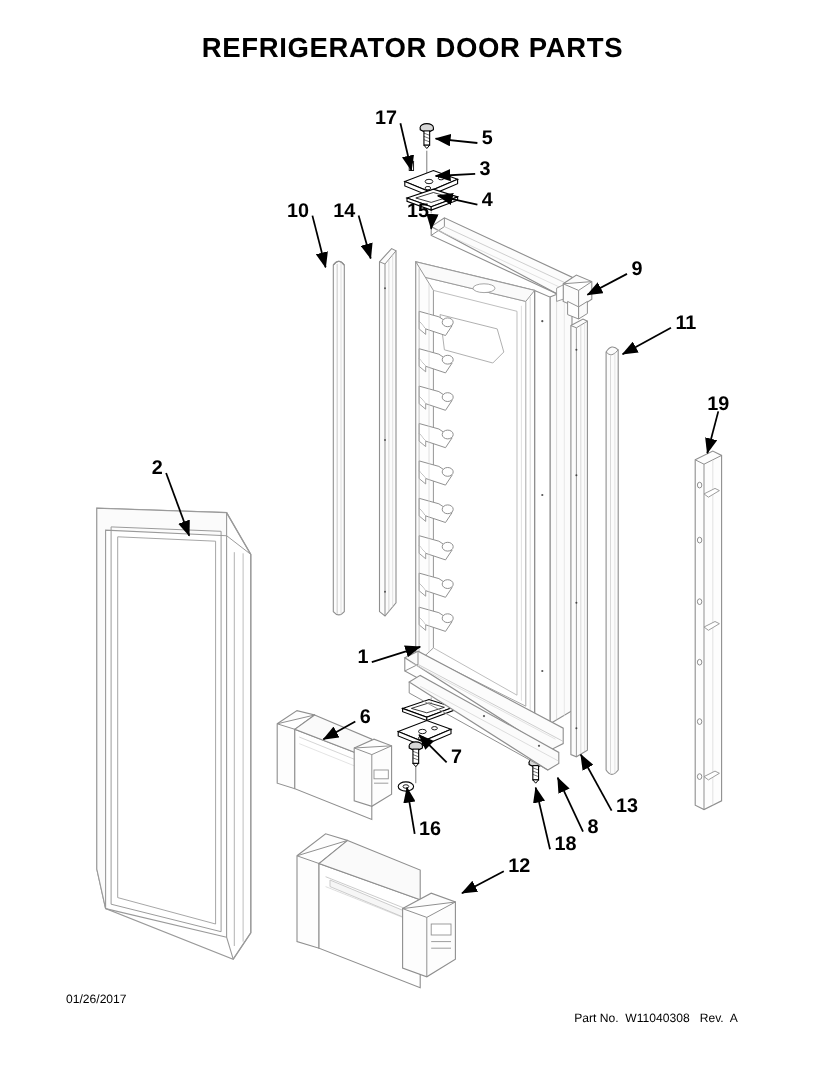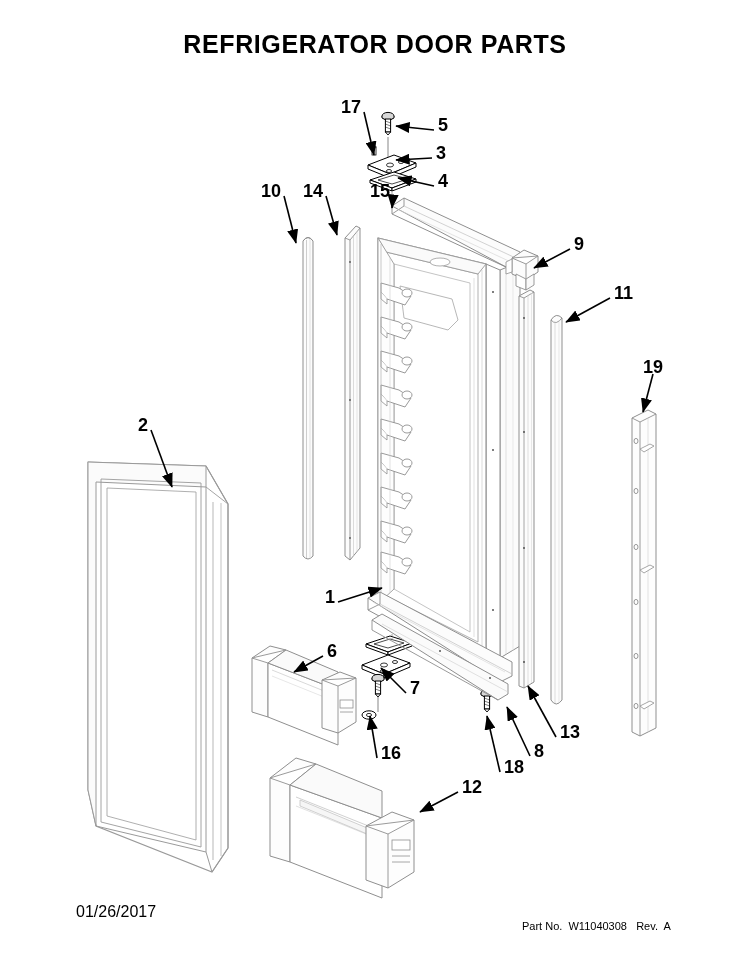--- a/index.html
+++ b/index.html
@@ -28,23 +28,23 @@
     width: 750px;
     text-align: center;
     font-size: 25px;
     font-weight: bold;
     letter-spacing: 0.6px;
     color: #000000;
     font-family: "Liberation Sans", sans-serif;
   }
   .footer-left {
     position: absolute;
-    left: 76px;
+    left: 60px;
     top: 903px;
-    font-size: 16px;
+    font-size: 11px;
     color: #000000;
   }
   .footer-right {
     position: absolute;
     left: 522px;
     top: 903px;
     font-size: 11px;
     color: #000000;
     white-space: pre;
     margin-top: 17px;

